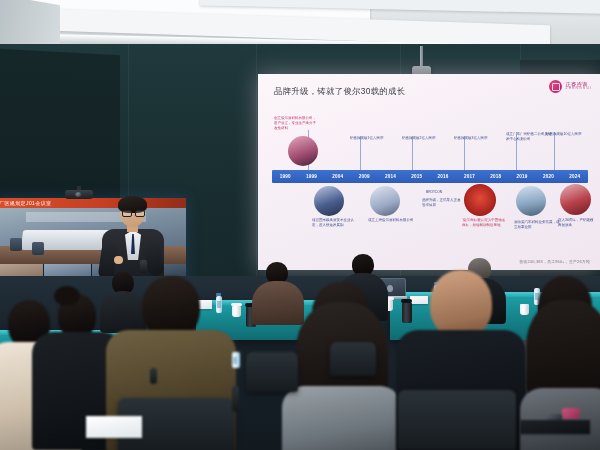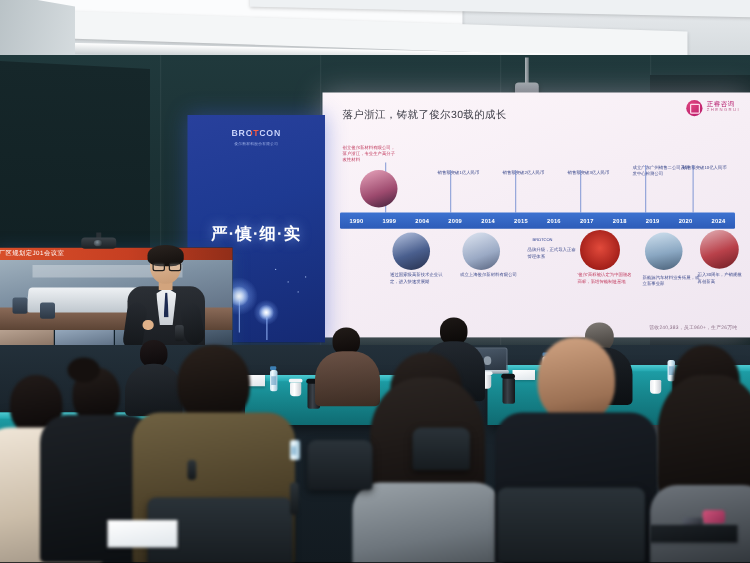--- a/index.html
+++ b/index.html
@@ -216,21 +216,21 @@
   </div>
   <div class="wall-dark-left"></div>
   <div class="wall-rightblock"></div>
 
   <div class="projector-rod"></div>
   <div class="projector-box"></div>
   <div class="projector-lens"></div>
 
   <div class="screen mg">
 
-    <div class="slide-title">落户浙江，铸就了俊尔30载的成长</div>
+    <div class="slide-title">品牌升级，铸就了俊尔30载的成长</div>
 
     <div class="brand-logo">
       <div class="brand-circle">
           <i></i>
         </div>
       <div class="brand-txt">
         <span class="brand-cn">正睿咨询</span>
         <span class="brand-en">ZHENGRUI</span>
       </div>
     </div>
@@ -279,40 +279,20 @@
 
     <div class="evt-low" style="left:54px;top:144px">通过国家级高新技术企业认定，进入快速发展期</div>
     <div class="evt-low" style="left:110px;top:144px">成立上海俊尔新材料有限公司</div>
     <div class="evt-low red" style="left:204px;top:144px;color:#c0365a">'俊尔'商标被认定为中国驰名商标，新增智能制造基地</div>
     <div class="evt-low" style="left:256px;top:146px">新能源汽车材料业务拓展，成立新事业部</div>
     <div class="evt-low" style="left:300px;top:144px;width:38px">迈入30周年，产销规模再创新高</div>
 
     <div class="slide-foot">营收240,383，员工960+，生产26万吨</div>
   </div>
 
-  <div class="bluepanel mg">
-    <div class="bp-logo">
-      <div class="bp-logo-main">BROTCON</div>
-      <div class="bp-logo-sub">俊尔新材料股份有限公司</div>
-    </div>
-    <div class="bp-slogan">严·慎·细·实</div>
-
-    <div class="dandelion" style="left:24px;bottom:8px;width:34px;height:44px">
-      <div class="dand-stem" style="height:26px"></div>
-      <div class="dand-head" style="left:2px;top:0;width:30px;height:30px"></div>
-    </div>
-    <div class="dandelion" style="left:52px;bottom:2px;width:22px;height:32px">
-      <div class="dand-stem" style="height:18px"></div>
-      <div class="dand-head" style="left:1px;top:0;width:20px;height:20px"></div>
-    </div>
-    <div class="seed" style="left:80px;bottom:48px"></div>
-    <div class="seed" style="left:88px;bottom:40px"></div>
-    <div class="seed" style="left:94px;bottom:52px"></div>
-    <div class="seed" style="left:70px;bottom:58px"></div>
-  </div>
 
   <div class="vcscreen mg">
     <div class="vc-banner">厂区规划定J01会议室</div>
     <div class="vc-main">
       <div class="vc-room-floor"></div>
       <div class="vc-table"></div>
       <div class="vc-chair" style="left:14px;top:30px"></div>
       <div class="vc-chair" style="left:36px;top:34px"></div>
       <div class="vc-chair" style="left:120px;top:28px"></div>
       <div class="vc-chair" style="left:140px;top:32px"></div>

